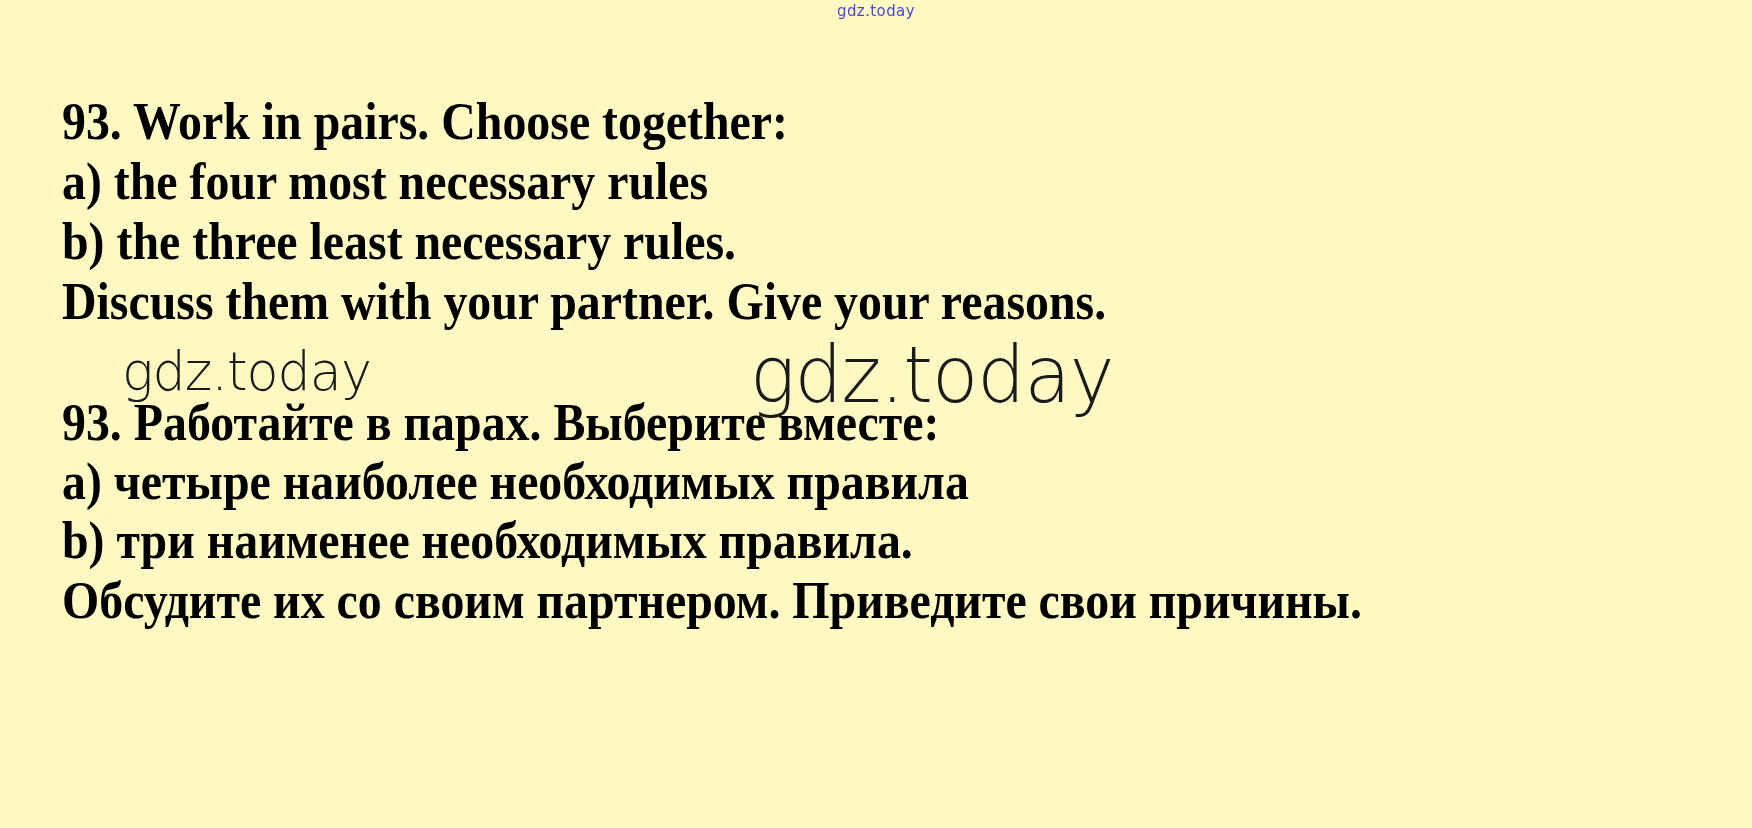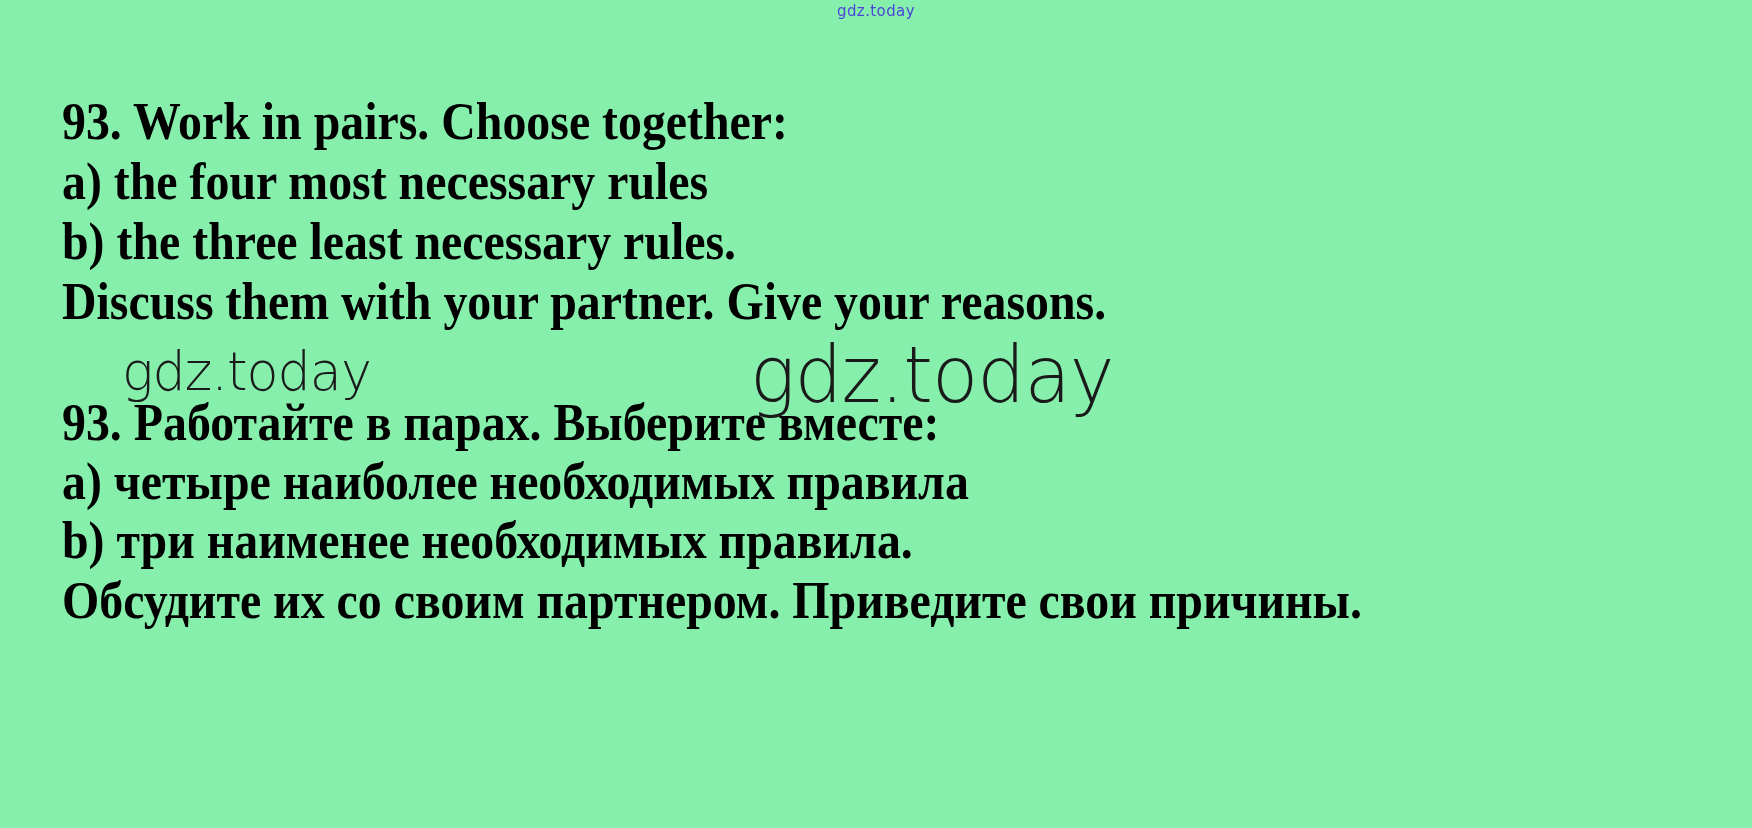--- a/index.html
+++ b/index.html
@@ -13,21 +13,21 @@
     background: #ffffff;
     font-family: "Liberation Serif", serif;
     overflow: hidden;
     position: relative;
   }
 
   .page {
     position: relative;
     width: 1752px;
     height: 828px;
-    background: #86efac;
+    background: #fef9c3;
   }
 
   
   .watermark-top {
     position: absolute;
     left: 0;
     top: 2px;
     width: 1752px;
     text-align: center;
     font-family: "DejaVu Sans", sans-serif;

